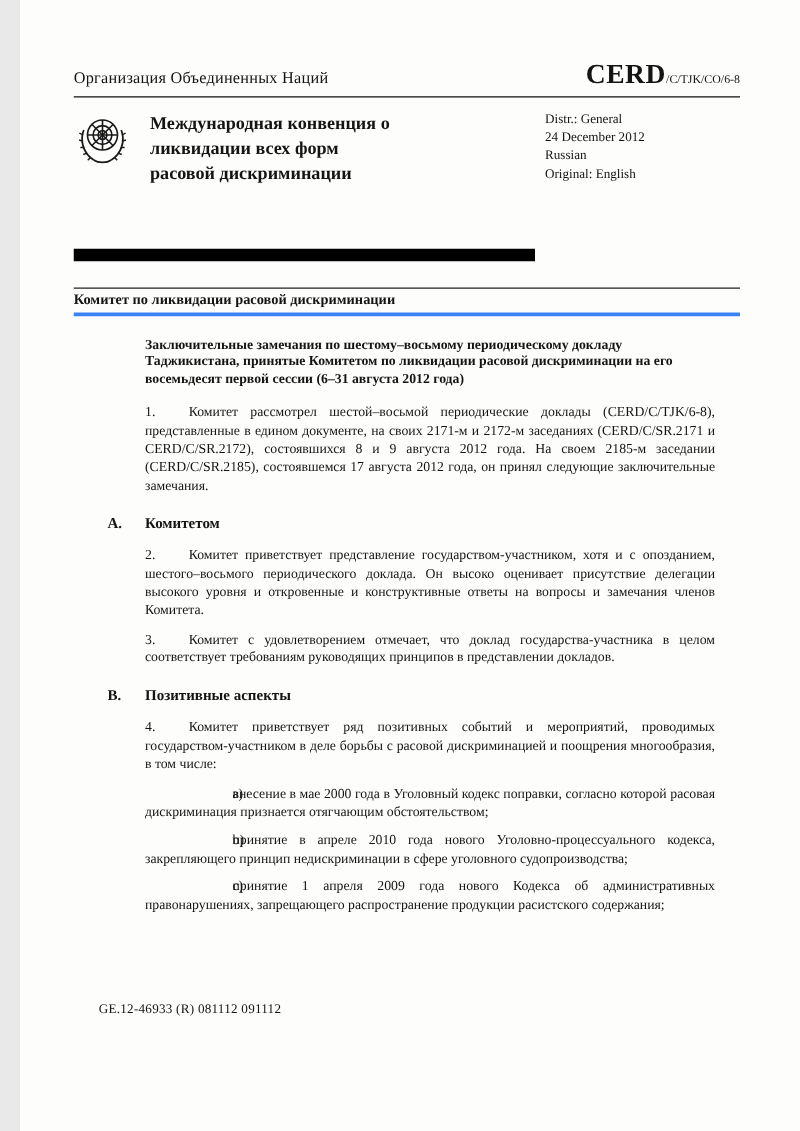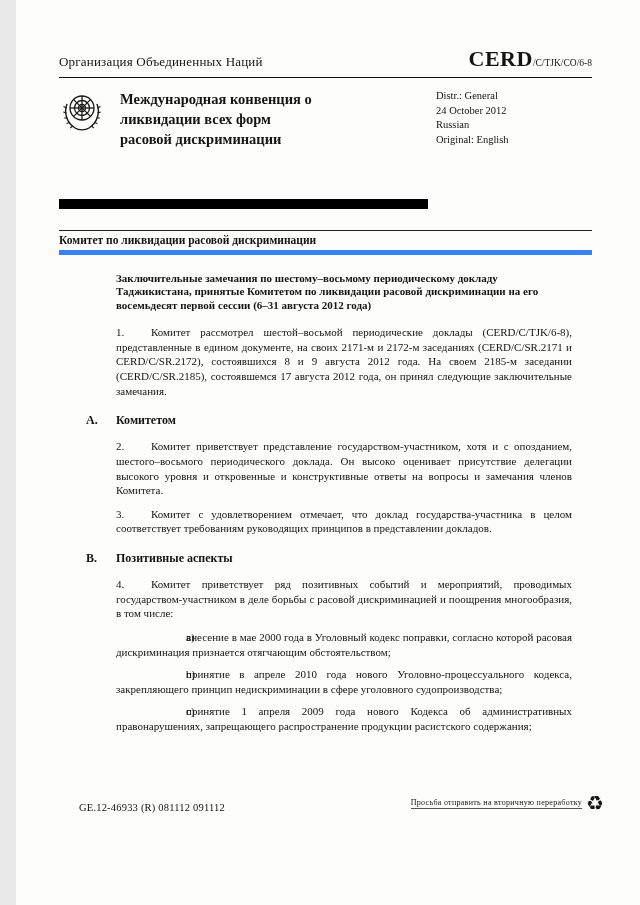--- a/index.html
+++ b/index.html
@@ -38,21 +38,21 @@
     margin-left:auto; width:156px;
     font-size:10.5px; line-height:1.4;
   }
   
   .black-bar {
     margin-top:50px;
     width:369px; height:10px; background:#000;
   }
   .committee-band {
     margin-top:21px;
-    border-top:1px solid #222; border-bottom:5px solid #3b82f6;
+    border-top:1px solid #222; border-bottom:3px solid #3b82f6;
     padding:3px 0 4px 0;
     font-size:11.5px; font-weight:bold;
   }
   
   .doc-body { margin-top:17px; margin-left:57px; width:456px; }
   .main-title {
     width:425px;
     font-size:11px; font-weight:bold; line-height:1.22;
     margin-bottom:13px;
   }
@@ -120,21 +120,21 @@
           <line x1="38.5" y1="22" x2="41.7" y2="21"></line>
           <line x1="37.5" y1="27" x2="40.7" y2="27"></line>
           <line x1="35.5" y1="31.5" x2="38.4" y2="32.6"></line>
           <line x1="32.5" y1="35" x2="34.8" y2="37.1"></line>
         </g>
       </svg>
     </div>
     <div class="conv-title">Международная конвенция о ликвидации всех форм расовой дискриминации</div>
     <div class="distr-block">
       <div>Distr.: General</div>
-      <div>24 October 2012</div>
+      <div>24 December 2012</div>
       <div>Russian</div>
       <div>Original: English</div>
     </div>
   </div>
 
   <div class="black-bar"></div>
 
   <div class="committee-band">Комитет по ликвидации расовой дискриминации</div>
 
   <div class="doc-body">
@@ -156,19 +156,15 @@
     <p class="item"><span class="ilabel">a)</span><span>внесение в мае 2000 года в Уголовный кодекс поправки, согласно которой расовая дискриминация признается отягчающим обстоятельством;</span></p>
 
     <p class="item"><span class="ilabel">b)</span><span>принятие в апреле 2010 года нового Уголовно-процессуального кодекса, закрепляющего принцип недискриминации в сфере уголовного судопроизводства;</span></p>
 
     <p class="item"><span class="ilabel">c)</span><span>принятие 1 апреля 2009 года нового Кодекса об административных правонарушениях, запрещающего распространение продукции расистского содержания;</span></p>
 
   </div>
 
   <div class="footer">
     <span class="footer-left">GE.12-46933  (R)  081112  091112</span>
-    <span class="recycle-wrap">
-      <span class="recycle-text">Просьба отправить на вторичную переработку</span>
-      <span class="recycle-icon">♻</span>
-    </span>
   </div>
 
 </div>
 
 </body></html>

